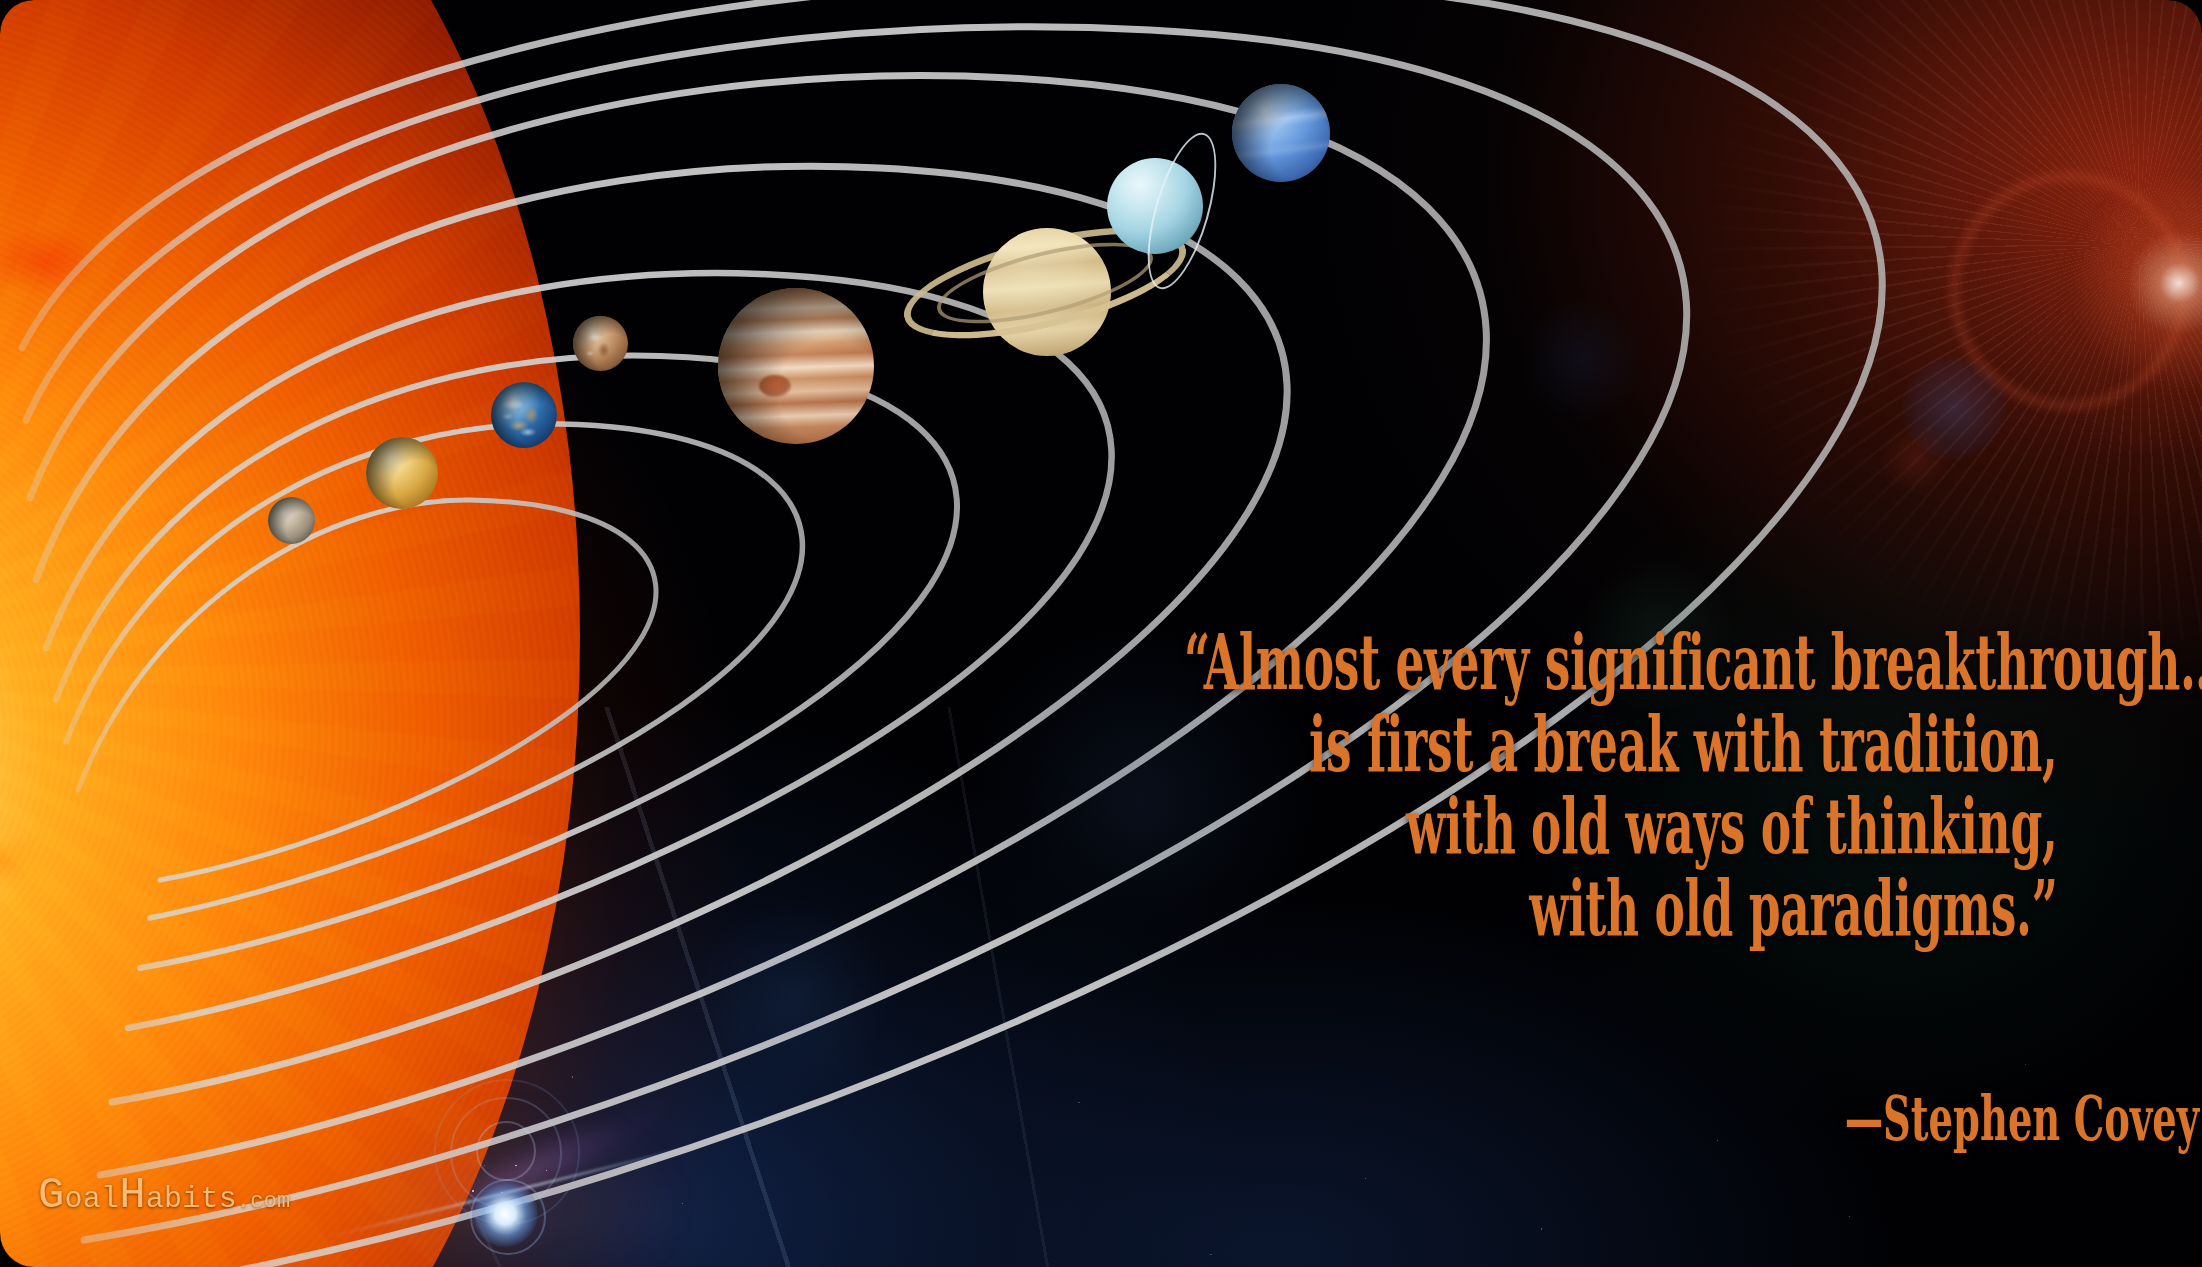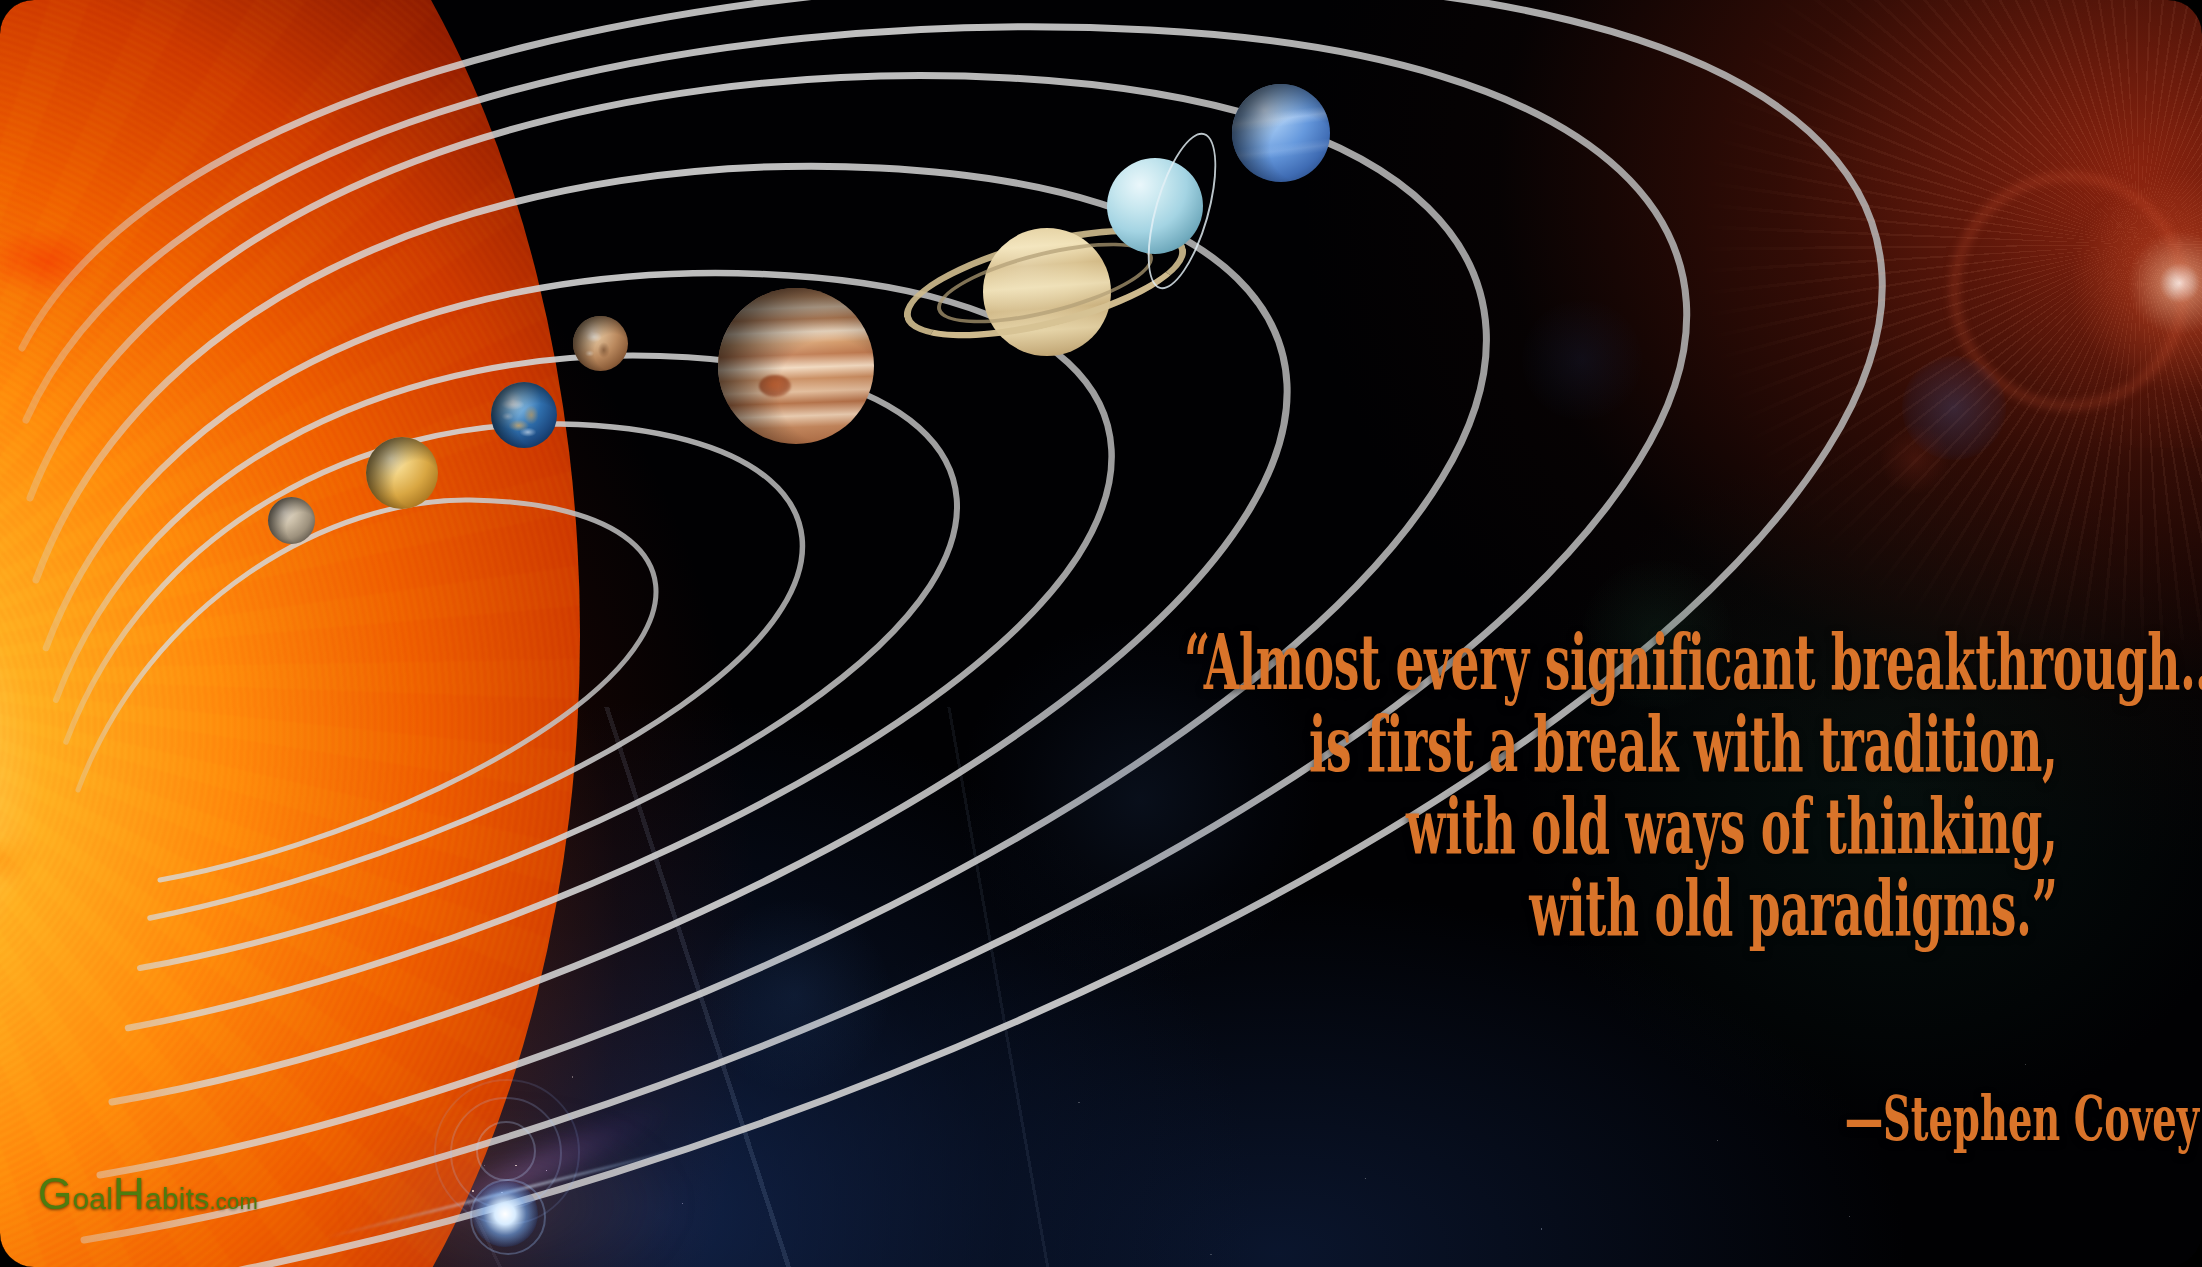--- a/index.html
+++ b/index.html
@@ -250,22 +250,22 @@
     font-size:62px;font-weight:700;
     transform:scaleX(.62);transform-origin:right center;
     white-space:nowrap;
     padding-right:208px;
     text-shadow:0 2px 10px rgba(0,0,0,.65);
   }
 
   
   #logo{
     position:absolute;left:38px;top:1182px;
-    font-family:Liberation Sans, sans-serif;
-    color:#4d7c0f;
+    font-family:Liberation Mono, monospace;
+    color:#fdba74;
     font-size:30px;
     letter-spacing:.2px;
     white-space:nowrap;
     text-shadow:0 1px 3px rgba(0,0,0,.55);
   }
   #logo .big{font-size:44px;line-height:0;}
   #logo .tld{font-size:22px;}
 
   
   .corner-mask{

